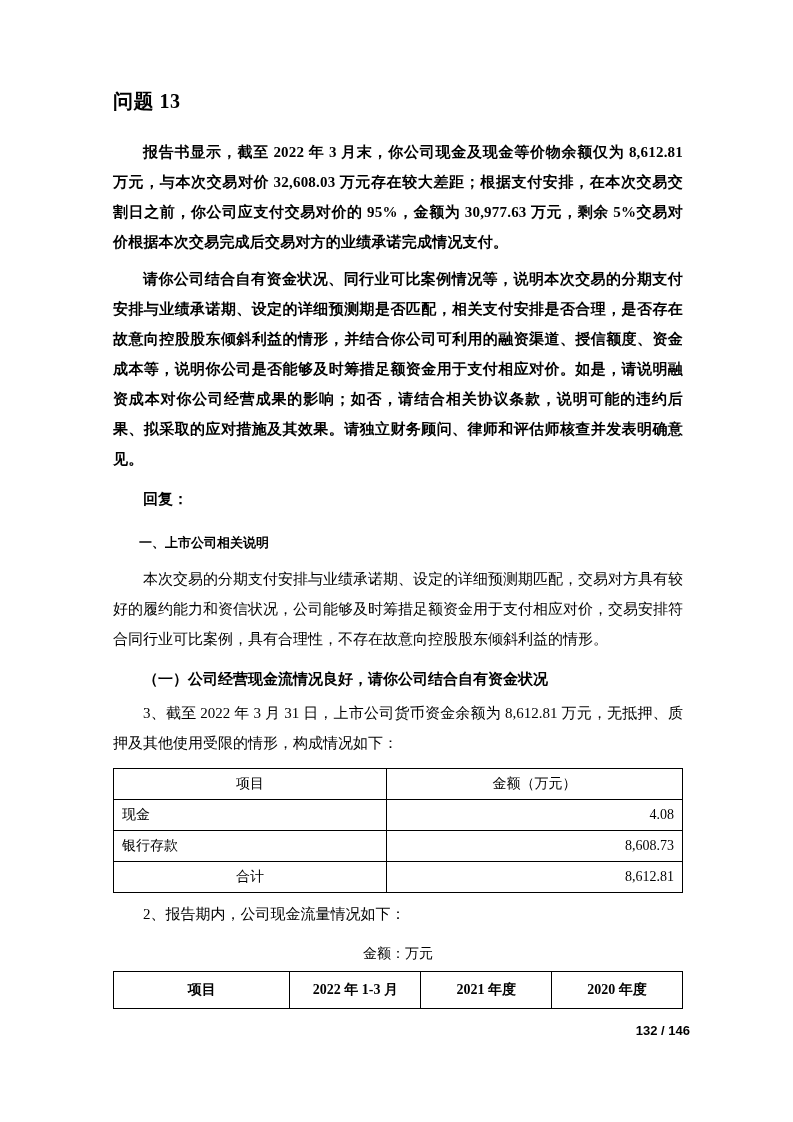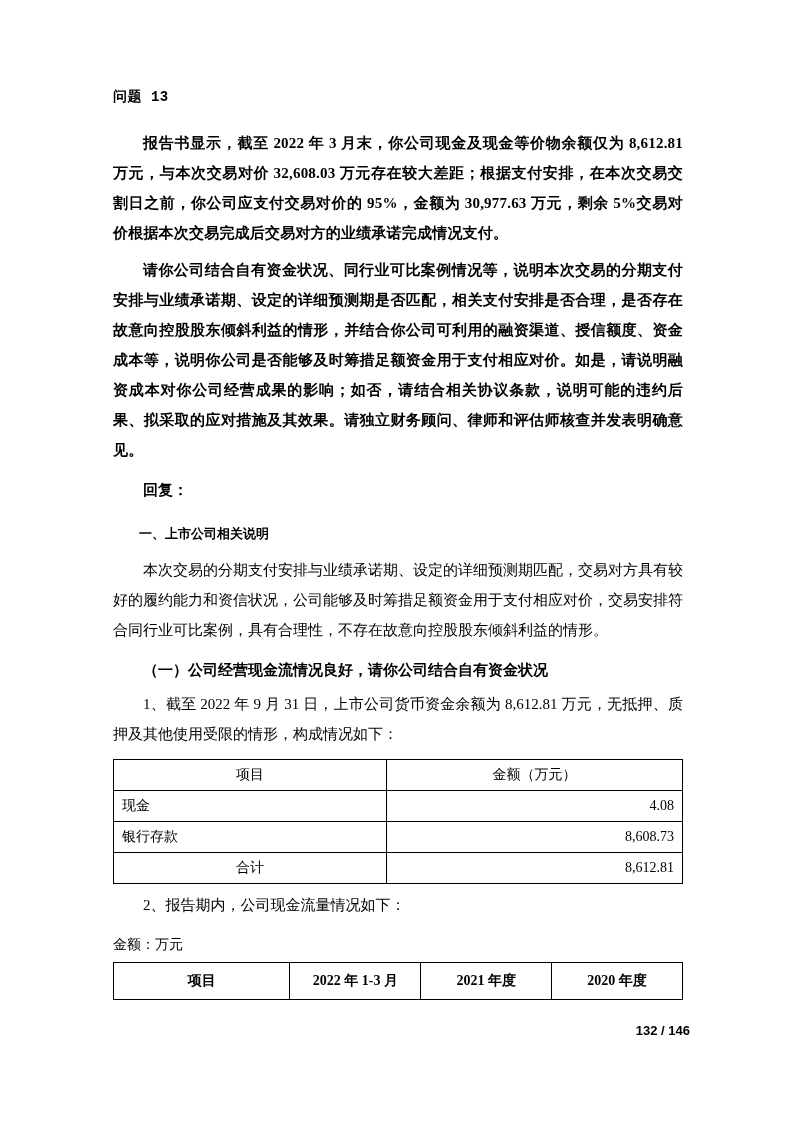--- a/index.html
+++ b/index.html
@@ -17,23 +17,23 @@
     font-family: "Liberation Serif", "DejaVu Serif", serif;
     color: #000000;
   }
   .content {
     position: absolute;
     left: 113px;
     top: 88px;
     width: 570px;
   }
   .q-title {
-    font-family: Liberation Mono, monospace;
+    font-family: Liberation Serif, serif;
     font-weight: bold;
-    font-size: 14px;
+    font-size: 20px;
     letter-spacing: 0.5px;
     margin: 0 0 22px 0;
   }
   p {
     margin: 0 0 7px 0;
     font-size: 15px;
     line-height: 30px;
     text-align: justify;
     text-justify: inter-ideograph;
   }
@@ -81,21 +81,21 @@
     text-align: center;
     font-weight: bold;
   }
   .cell-left { text-align: left; }
   .cell-right { text-align: right; }
   .cell-center { text-align: center; }
   .cell-bold { font-weight: bold; }
   .unit-line {
     font-size: 14px;
     line-height: 26px;
-    text-align: left;
+    text-align: center;
     margin: 12px 0 2px 0;
   }
   .table2 {
     border-collapse: collapse;
     width: 100%;
     font-size: 14px;
     margin-top: 4px;
   }
   .table2 td {
     border: 1px solid #000000;
@@ -126,21 +126,21 @@
     <p class="bold indent">请你公司结合自有资金状况、同行业可比案例情况等，说明本次交易的分期支付安排与业绩承诺期、设定的详细预测期是否匹配，相关支付安排是否合理，是否存在故意向控股股东倾斜利益的情形，并结合你公司可利用的融资渠道、授信额度、资金成本等，说明你公司是否能够及时筹措足额资金用于支付相应对价。如是，请说明融资成本对你公司经营成果的影响；如否，请结合相关协议条款，说明可能的违约后果、拟采取的应对措施及其效果。请独立财务顾问、律师和评估师核查并发表明确意见。</p>
 
     <div class="reply">回复：</div>
 
     <div class="section-head">一、上市公司相关说明</div>
 
     <p class="indent">本次交易的分期支付安排与业绩承诺期、设定的详细预测期匹配，交易对方具有较好的履约能力和资信状况，公司能够及时筹措足额资金用于支付相应对价，交易安排符合同行业可比案例，具有合理性，不存在故意向控股股东倾斜利益的情形。</p>
 
     <div class="sub-head">（一）公司经营现金流情况良好，请你公司结合自有资金状况</div>
 
-    <p class="indent">1、截至 2022 年 9 月 31 日，上市公司货币资金余额为 8,612.81 万元，无抵押、质押及其他使用受限的情形，构成情况如下：</p>
+    <p class="indent">3、截至 2022 年 3 月 31 日，上市公司货币资金余额为 8,612.81 万元，无抵押、质押及其他使用受限的情形，构成情况如下：</p>
 
     <table class="doc-table">
       <tbody>
         <tr>
           <td class="th-center" style="width:48%">项目</td>
           <td class="th-center">金额（万元）</td>
         </tr>
         <tr>
           <td class="cell-left">现金</td>
           <td class="cell-right">4.08</td>

